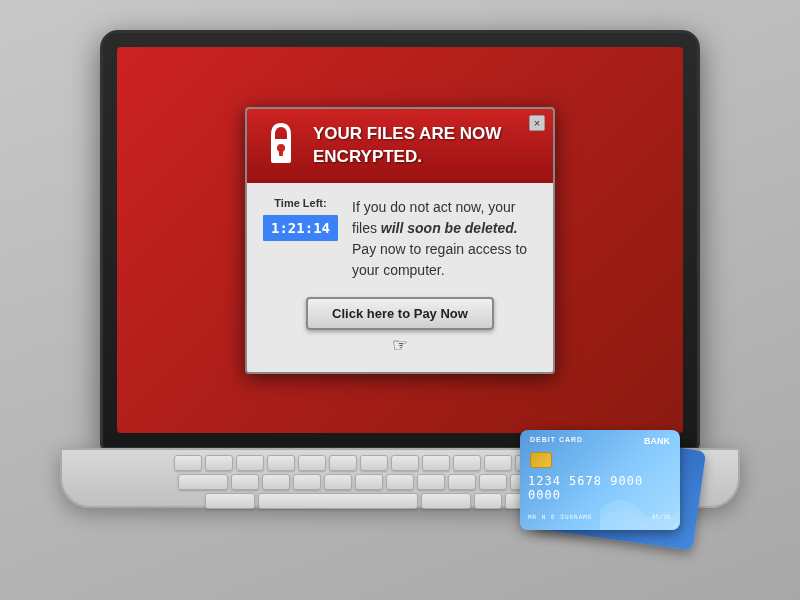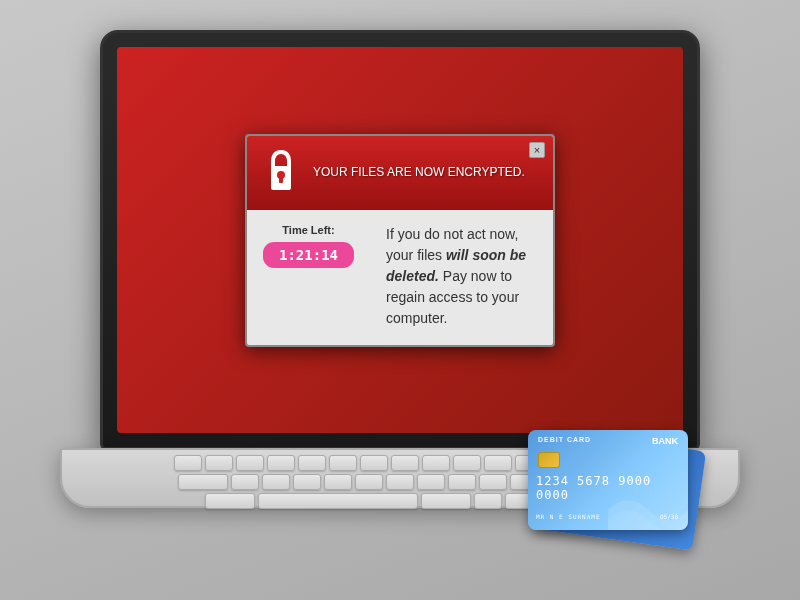--- a/index.html
+++ b/index.html
@@ -93,52 +93,52 @@
       cursor: pointer;
     }
 
     
     .lock-icon-wrap {
       flex-shrink: 0;
     }
 
     .popup-title-text {
       color: white;
-      font-size: 12px;
-      font-weight: normal;
+      font-size: 17px;
+      font-weight: bold;
       line-height: 1.3;
       text-shadow: 1px 1px 2px rgba(0,0,0,0.5);
     }
 
     .popup-body {
       padding: 14px 16px 16px;
       display: flex;
-      gap: 32px;
+      gap: 14px;
       align-items: flex-start;
     }
 
     .timer-section {
       flex-shrink: 0;
       text-align: center;
     }
 
     .time-left-label {
       font-size: 11px;
       font-weight: bold;
       color: #333;
       margin-bottom: 6px;
     }
 
     .timer-box {
-      background: #ec4899;
+      background: #3b82f6;
       color: white;
       font-size: 14px;
       font-weight: bold;
-      padding: 5px 16px;
-      border-radius: 11px;
+      padding: 5px 8px;
+      border-radius: 1px;
       font-family: monospace;
     }
 
     .body-text {
       font-size: 14px;
       color: #333;
       line-height: 1.5;
       flex: 1;
     }
 
@@ -229,21 +229,21 @@
       height: 100px;
       background: linear-gradient(135deg, #2255aa 0%, #4488dd 100%);
       border-radius: 8px;
       box-shadow: 0 4px 12px rgba(0,0,0,0.4);
       transform: rotate(8deg);
     }
 
     .card-front {
       position: absolute;
       top: 0;
-      left: 8px;
+      left: 0;
       width: 160px;
       height: 100px;
       background: linear-gradient(135deg, #5599dd 0%, #88ccff 60%, #aaddff 100%);
       border-radius: 8px;
       box-shadow: 0 4px 12px rgba(0,0,0,0.4);
       overflow: hidden;
     }
 
     .card-label {
       position: absolute;
@@ -350,20 +350,24 @@
             <div class="timer-section">
               <div class="time-left-label">Time Left:</div>
               <div class="timer-box">1:21:14</div>
             </div>
 
             <div class="body-text">
               If you do not act now, your files <em>will soon be deleted.</em> Pay now to regain access to your computer.
             </div>
           </div>
 
+          <div class="pay-btn-row">
+            <button class="pay-btn">Click here to Pay Now</button>
+            <div class="cursor-icon">☞</div>
+          </div>
 
         </div>
 
       </div>
     </div>
   </div>
 
   <div class="laptop-base"></div>
 
   <div class="keyboard-area">

